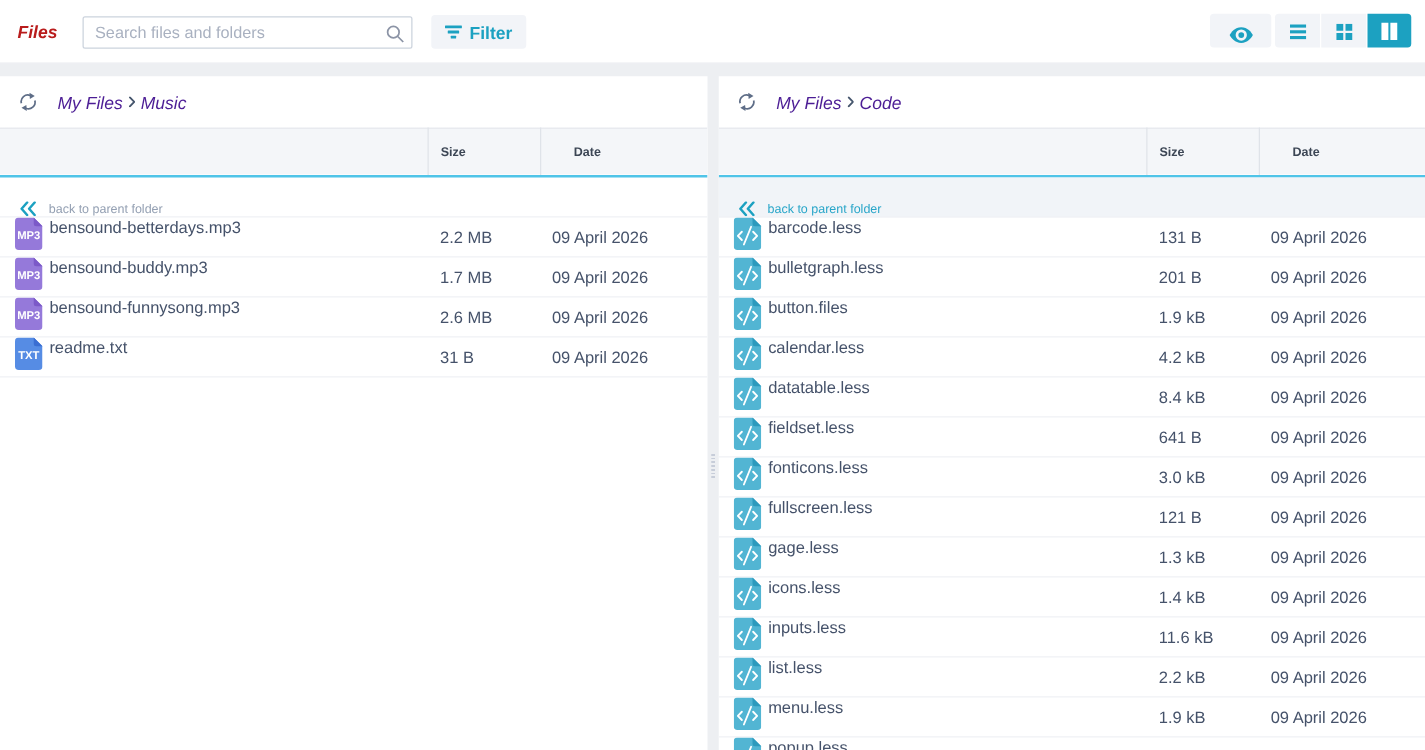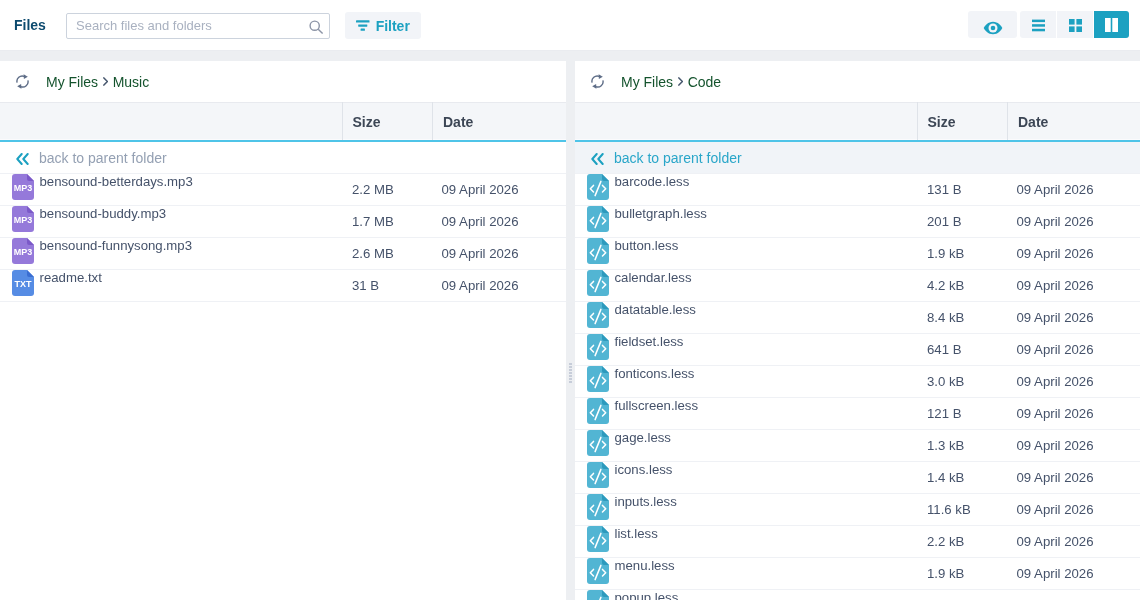--- a/index.html
+++ b/index.html
@@ -1,21 +1,21 @@
 <!DOCTYPE html>
 <html><head>
 <meta charset="utf-8">
 <style>
   * { margin:0; padding:0; box-sizing:border-box; }
   html,body { width:1140px; height:600px; overflow:hidden; background:#edeff2;
     font-family:"Liberation Sans", sans-serif; }
   .toolbar { position:absolute; left:0; top:0; width:1140px; height:51px;
     background:#fff; border-bottom:1px solid #eaecf0; }
   .files-label { position:absolute; left:14px; top:0; height:50px; line-height:50px;
-    font-size:14px; font-weight:bold; color:#0c4a6e; }
+    font-size:14px; font-weight:bold; color:#b91c1c;font-style:italic; }
   .search { position:absolute; left:66px; top:13px; width:264px; height:26px;
     border:1px solid #ccd3dd; border-radius:2px; background:#fff;padding-left:22px; }
   .search .ph { position:absolute; left:9px; top:0; line-height:24px; font-size:13px; color:#a9b1c0; }
   .search svg { position:absolute; right:5px; top:5px; }
   .btn { position:absolute; background:#f2f4f8; border-radius:3px; height:27px; }
   .filter-btn { left:345px; top:12px; width:76px; display:flex; align-items:center; justify-content:center;text-align:center; }
   .filter-btn span { color:#1ca1c1; font-size:14px; font-weight:bold; margin-left:6px; }
   .eye-btn { left:968px; top:11px; width:49px; display:flex; align-items:flex-start; justify-content:center; }
   .eye-btn svg { margin-top:10px; }
   .seg { position:absolute; top:11px; display:flex; }
@@ -24,38 +24,38 @@
   .seg .sbtn.first { border-radius:3px 0 0 3px; margin-right:1px; }
   .seg .sbtn.mid { margin-right:1px; }
   .seg .sbtn.active { background:#1ca1c1; border-radius:0 3px 3px 0; width:35px; }
 
   .panel { position:absolute; top:61px; bottom:0; background:#fff; overflow:hidden; }
   .panel.left { left:0; width:566px; }
   .panel.right { left:575px; width:565px; }
   .grip { position:absolute; left:569px; top:363px; width:3px; height:21px;
     background:repeating-linear-gradient(to bottom, #c7cdd9 0, #c7cdd9 1.5px, #edeff2 1.5px, #edeff2 3px); }
 
-  .crumbs { height:41px; display:flex; align-items:center; font-size:14px; color:#14532d; }
+  .crumbs { height:41px; display:flex; align-items:center; font-size:14px; color:#4c1d95;font-style:italic; }
   .crumbs > svg { margin:0 0 0 16px; }
   .crumbs .seg1 { margin-left:17px; }
   .crumbs .sep { margin:0 4.5px; display:flex; align-items:center; }
   .thead { height:40px; border-bottom:2px solid #4fc4e8; display:flex;
     background:linear-gradient(to bottom,#e8eaef 0,#e8eaef 1px,#f4f6f9 1px,#f4f6f9 37px,#fbfbfd 37px,#fbfbfd 38px);
-    font-size:14px; font-weight:bold; color:#3c4655; }
+    font-size:10px; font-weight:bold; color:#3c4655; }
   .thead .c1 { width:342px; }
   .thead .c2 { width:90px; border-left:1px solid #dfe3e9; padding-left:9.5px; line-height:41px; }
-  .thead .c3 { flex:1; border-left:1px solid #dfe3e9; padding-left:10px; line-height:41px; }
+  .thead .c3 { flex:1; border-left:1px solid #dfe3e9; padding-left:26px; line-height:41px; }
 
   .row { height:32px; border-bottom:1px solid #eff1f5; display:flex; align-items:center;
     font-size:13.2px; color:#45526a; }
   .row .name { width:342px; display:flex; align-items:flex-start; height:100%; }
   .row .name svg { margin:0 5.5px 0 12px; }
   .row .sz { width:90px; padding-left:10px; }
   .row .dt { flex:1; padding-left:9.5px; }
-  .back { font-size:14px; }
+  .back { font-size:10px;align-items:flex-end; }
   .back .bk-ic { margin:0 0 0 16px; display:flex; align-items:center; }
   .back .bk-tx { margin-left:10px; }
   .back.gray .bk-tx { color:#94a0b3; }
   .back.act { background:#f1f4f8; }
   .back.act .bk-tx { color:#29a6c9; }
 </style>
 </head>
 <body>
 <div class="toolbar">
   <div class="files-label">Files</div>
@@ -269,21 +269,21 @@
       <div class="name">
         <svg width="22" height="26" viewBox="0 0 22 26">
           <path d="M3 0h12l7 7v16a3 3 0 0 1-3 3H3a3 3 0 0 1-3-3V3a3 3 0 0 1 3-3z" fill="#52b5d3"></path>
           <path d="M15 0l7 7h-5a2 2 0 0 1-2-2V0z" fill="#2d9abd"></path>
           <g stroke="#fff" stroke-width="1.5" fill="none" stroke-linecap="round" stroke-linejoin="round">
             <path d="M6.5 11.4 3.3 14.7 6.5 18"></path>
             <path d="M15.5 11.4 18.7 14.7 15.5 18"></path>
             <path d="M13.9 7.4 8.1 21.6"></path>
           </g>
         </svg>
-        <span>button.less</span>
+        <span>button.files</span>
       </div>
       <div class="sz">1.9 kB</div>
       <div class="dt">09 April 2026</div>
     </div>
   <div class="row">
       <div class="name">
         <svg width="22" height="26" viewBox="0 0 22 26">
           <path d="M3 0h12l7 7v16a3 3 0 0 1-3 3H3a3 3 0 0 1-3-3V3a3 3 0 0 1 3-3z" fill="#52b5d3"></path>
           <path d="M15 0l7 7h-5a2 2 0 0 1-2-2V0z" fill="#2d9abd"></path>
           <g stroke="#fff" stroke-width="1.5" fill="none" stroke-linecap="round" stroke-linejoin="round">

